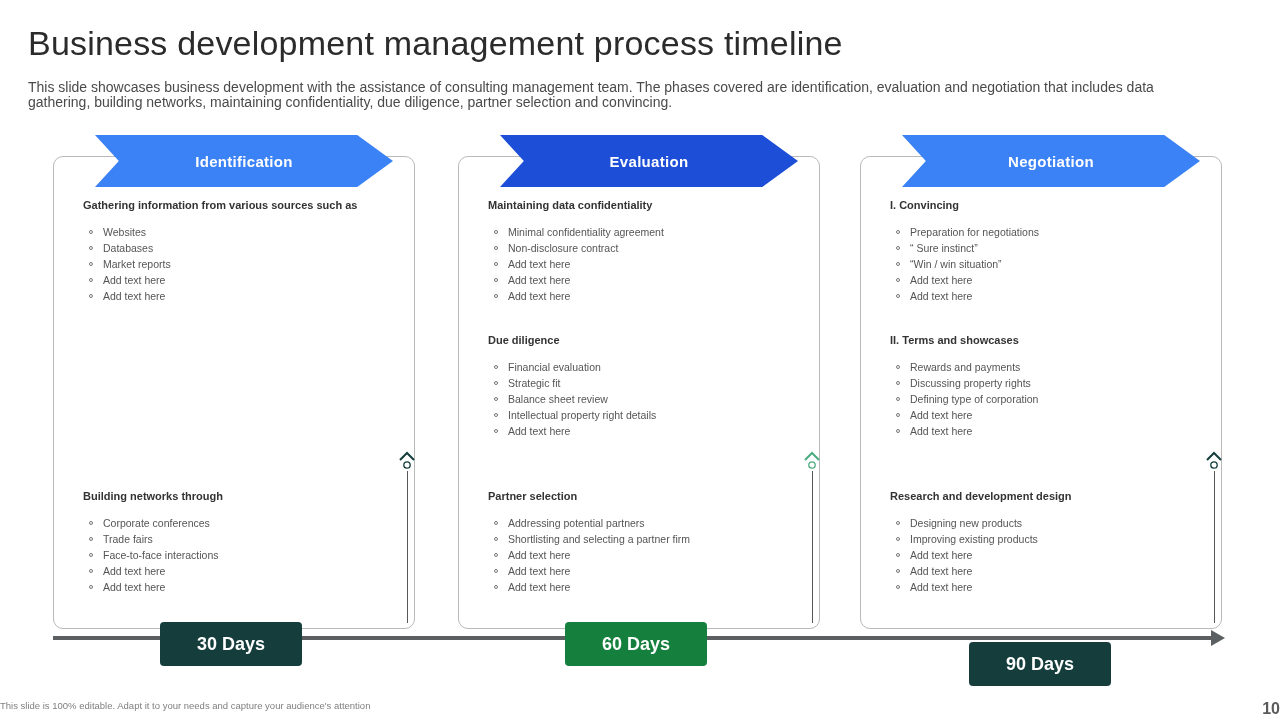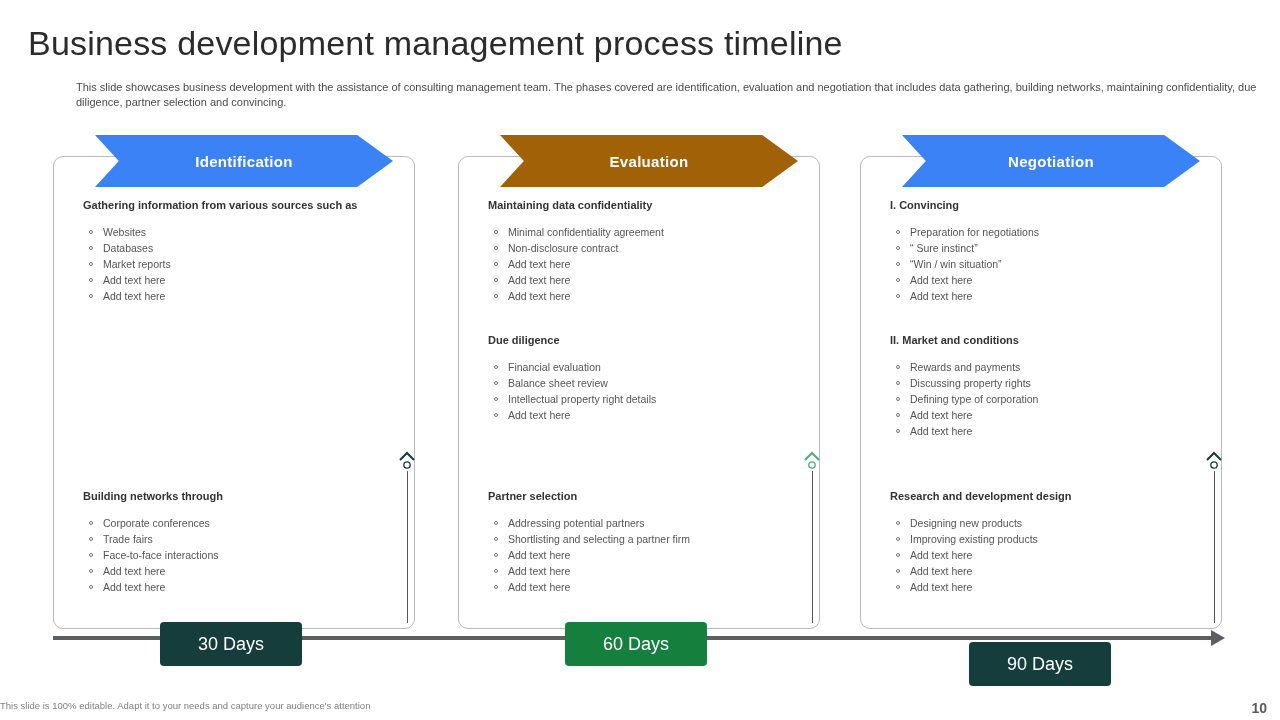--- a/index.html
+++ b/index.html
@@ -25,25 +25,24 @@
     font-weight: 400;
     letter-spacing: 0.2px;
     color: #2b2b2b;
     white-space: nowrap;
   }
   .slide-subtitle {
     position: absolute;
     left: 28px;
     top: 80px;
     width: 1192px;
-    font-size: 11px;
+    font-size: 14px;
     line-height: 15px;
     color: #4a4a4a;
     font-weight: 400;
-    margin-left: 48px;
   }
 
   
   .board {
     position: absolute;
     left: 0;
     top: 135px;
     width: 1280px;
     height: 520px;
   }
@@ -81,21 +80,21 @@
     clip-path: polygon(0 0, 88% 0, 100% 50%, 88% 100%, 0 100%, 8% 50%);
     display: flex;
     align-items: center;
     justify-content: center;
     color: #ffffff;
     font-size: 15px;
     font-weight: bold;
     letter-spacing: 0.3px;
   }
   .banner.dark  { background: #3b82f6; }
-  .banner.green { background: #a16207; }
+  .banner.green { background: #1d4ed8; }
 
   
   .body-block {
     position: absolute;
     left: 30px;
     top: 62px;
     width: 318px;
   }
   .sec-head {
     font-size: 11px;
@@ -177,43 +176,43 @@
     position: absolute;
     top: 622px;
     width: 142px;
     height: 44px;
     border-radius: 4px;
     display: flex;
     align-items: center;
     justify-content: center;
     color: #ffffff;
     font-size: 18px;
-    font-weight: normal;
+    font-weight: bold;
   }
   .day-badge.dark  { background: #143d3c; }
   .day-badge.green { background: #15803d; }
   .badge-0 { left: 160px; }
   .badge-1 { left: 565px; }
   .badge-2 { left: 969px; margin-top: 20px; }
 
   
   .footer-note {
     position: absolute;
     left: 0;
     top: 700px;
     width: 1280px;
     text-align: left;
     font-size: 9.5px;
     color: #808080;
   }
   .page-number {
     position: absolute;
-    right: 13px;
+    right: 0;
     top: 700px;
-    font-size: 14px;
+    font-size: 16px;
     font-weight: bold;
     color: #5a5a5a;
   }
 </style>
 </head>
 <body>
 
 <div class="slide-title">Business development management process timeline</div>
 <div class="slide-subtitle">This slide showcases business development with the assistance of consulting management team. The phases covered are identification, evaluation and negotiation that includes data gathering, building networks, maintaining confidentiality, due diligence, partner selection and convincing.</div>
 
@@ -268,20 +267,21 @@
         <li>Minimal confidentiality  agreement</li>
         <li>Non-disclosure  contract</li>
         <li>Add text here</li>
         <li>Add text here</li>
         <li>Add text here</li>
       </ul>
       <div class="gap-lg"></div>
       <div class="sec-head">Due diligence</div>
       <ul class="bullets">
         <li>Financial evaluation</li>
+        <li>Strategic fit</li>
         <li>Balance sheet review</li>
         <li>Intellectual  property right details</li>
         <li>Add text here</li>
       </ul>
     </div>
 
     <div class="lower-block">
       <div class="sec-head">Partner selection</div>
       <ul class="bullets">
         <li>Addressing potential  partners</li>
@@ -310,21 +310,21 @@
     <div class="body-block">
       <div class="sec-head">I. Convincing</div>
       <ul class="bullets">
         <li>Preparation  for negotiations</li>
         <li>“ Sure  instinct”</li>
         <li>“Win / win  situation”</li>
         <li>Add text here</li>
         <li>Add text here</li>
       </ul>
       <div class="gap-lg"></div>
-      <div class="sec-head">II. Market and conditions</div>
+      <div class="sec-head">II. Terms and showcases</div>
       <ul class="bullets">
         <li>Rewards  and  payments</li>
         <li>Discussing property rights</li>
         <li>Defining  type of corporation</li>
         <li>Add text here</li>
         <li>Add text here</li>
       </ul>
     </div>
 
     <div class="lower-block">

